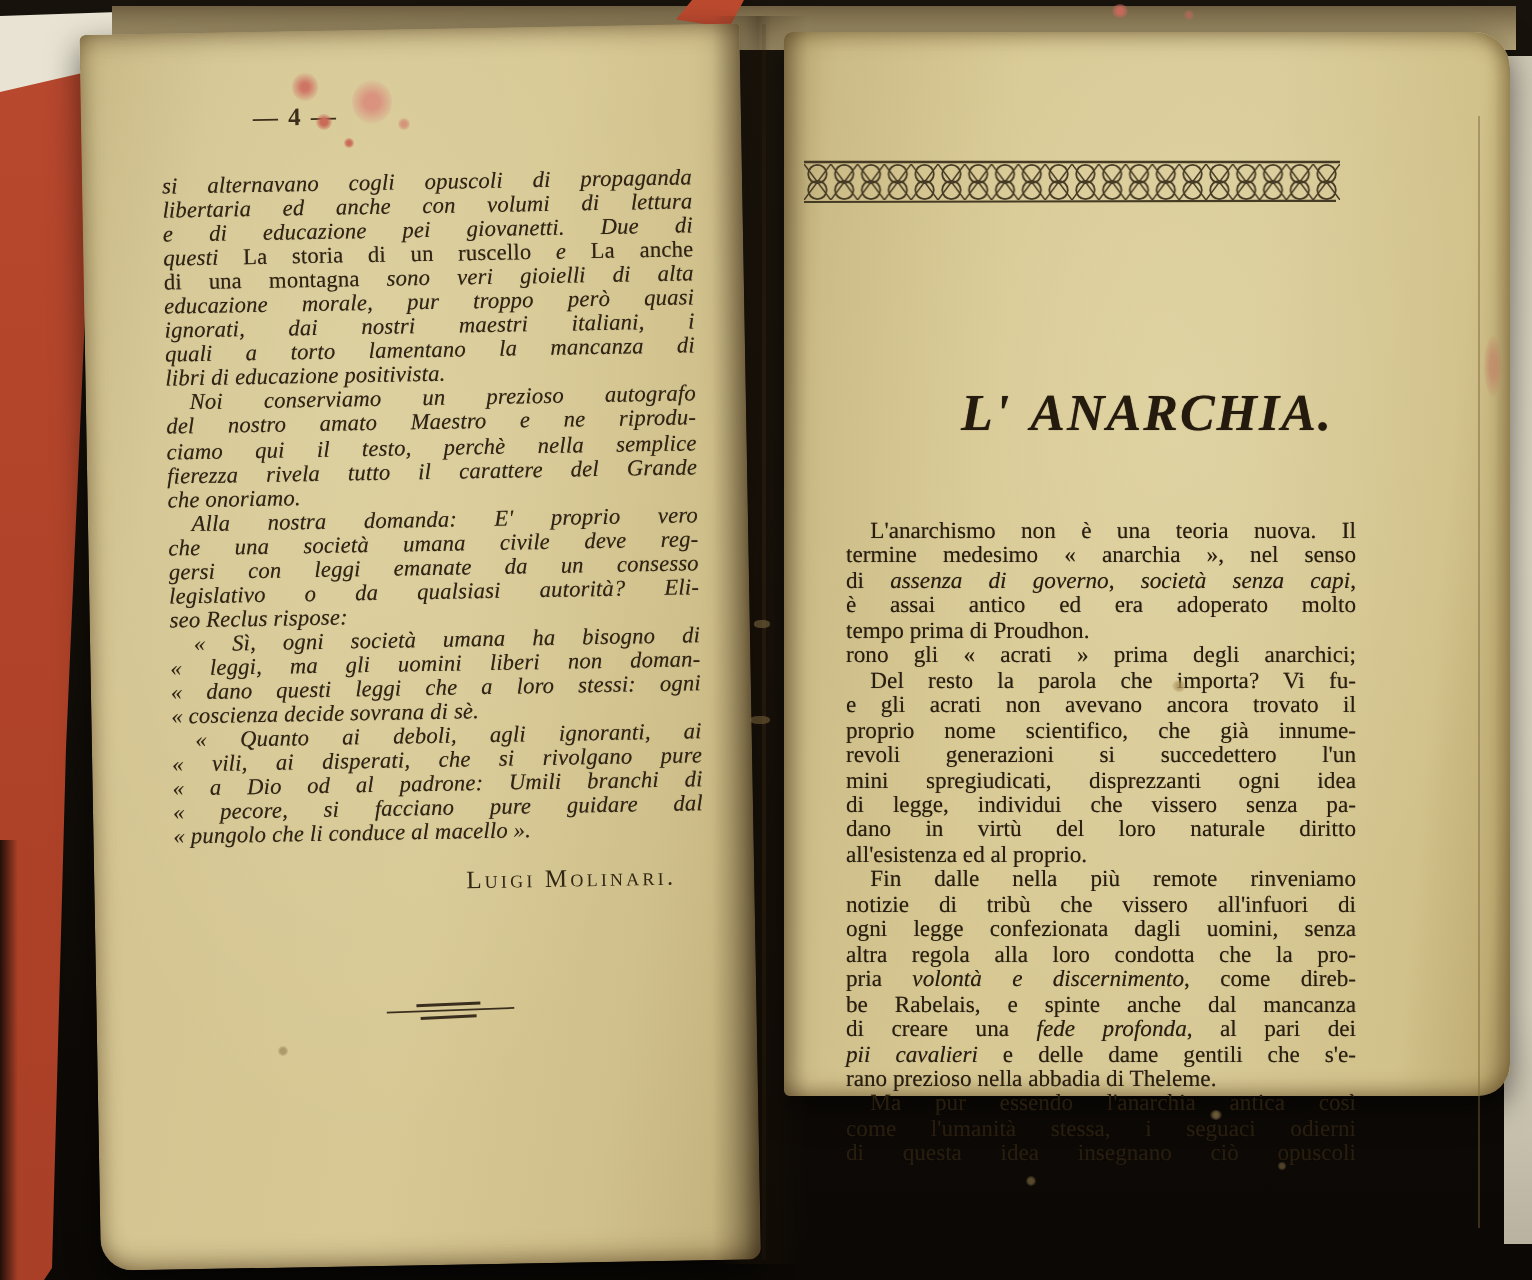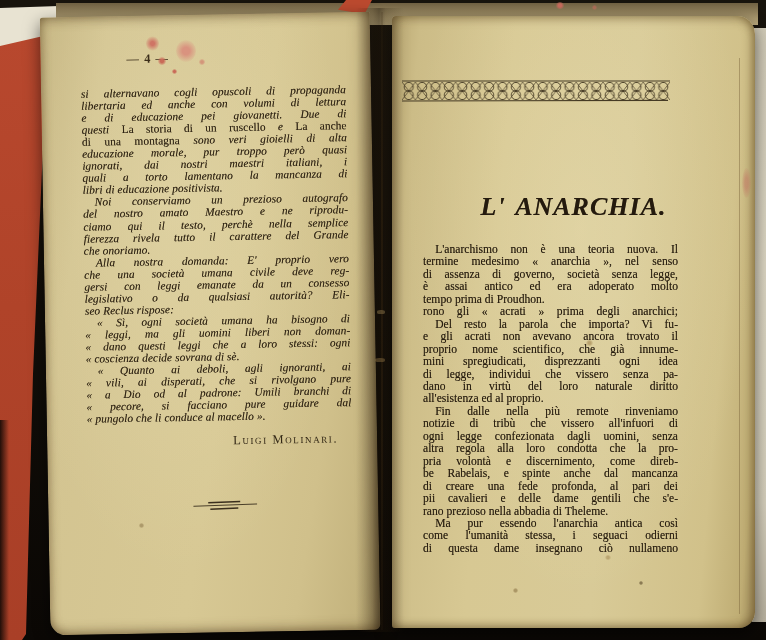--- a/index.html
+++ b/index.html
@@ -32,21 +32,21 @@
       radial-gradient(ellipse at 40% 30%,rgba(255,250,215,.20),rgba(255,250,215,0) 62%),
       linear-gradient(100deg,#c6b683 0%,#d3c491 16%,#d7c894 55%,#d0c08b 80%,#bfae78 100%);
     border-radius:3px 2px 6px 16px;
     box-shadow:inset -12px 0 16px -7px rgba(70,50,25,.55),
                inset 7px 0 10px -5px rgba(95,70,38,.38),
                inset 0 -7px 12px -5px rgba(85,62,30,.5),
                inset 0 9px 12px -7px rgba(95,70,38,.45),
                0 6px 16px rgba(0,0,0,.55);
   }
   .page-right{
-    left:392px;top:16px;width:363px;height:612px;
+    left:392px;top:16px;width:363px;height:532px;
     background:
       radial-gradient(ellipse at 52% 35%,rgba(255,249,214,.20),rgba(255,249,214,0) 66%),
       linear-gradient(95deg,#baa873 0%,#ccbc87 7%,#d7c893 30%,#d8ca97 60%,#d1c18a 86%,#bfad74 96%,#a08c5c 100%);
     border-radius:4px 18px 16px 3px;
     box-shadow:inset 9px 0 13px -6px rgba(75,55,28,.5),
                inset -7px 0 9px -3px rgba(110,88,45,.55),
                inset 0 -6px 10px -4px rgba(95,72,38,.45),
                inset 0 8px 11px -6px rgba(100,76,40,.42),
                0 6px 16px rgba(0,0,0,.55);
   }
@@ -58,28 +58,28 @@
     pointer-events:none;}
   .crease{position:absolute;left:381px;top:12px;width:2px;height:618px;z-index:3;
     background:linear-gradient(180deg,rgba(55,38,16,.15),rgba(55,38,16,.42) 30%,rgba(55,38,16,.38) 70%,rgba(55,38,16,.15));}
   
   .pnum{position:absolute;left:86px;top:36px;width:60px;
     font-size:12.5px;font-weight:bold;letter-spacing:1px;color:#3c2e1a;}
   .textblock{position:absolute;color:#2f2414;}
   .tb-left{left:40px;top:71px;width:265px;font-style:italic;
     font-size:11.3px;line-height:12.05px;letter-spacing:.1px;
     text-shadow:0 0 .4px rgba(45,33,16,.55);}
-  .tb-right{left:31px;top:228px;width:255px;
+  .tb-right{left:31px;top:244px;width:255px;
     font-size:11.6px;line-height:12.45px;color:#281e10;
     text-shadow:0 0 .4px rgba(38,28,12,.55);}
   .tline{text-align:justify;text-align-last:justify;white-space:nowrap;}
   .tline{white-space:normal;}
   .tline.tlast{text-align-last:left;}
   .tline.tfirst{text-indent:1.05em;}
-  .it{margin-top:41px;}
+  .it{font-style:italic;margin-top:41px;}
   .rm{font-style:normal;}
   .signature{position:absolute;left:40px;top:419px;width:265px;
     text-align:right;padding-right:14px;box-sizing:border-box;
     font-variant:small-caps;font-size:12.5px;letter-spacing:1.6px;color:#322715;}
   .endmark{position:absolute;left:145px;top:484px;width:64px;height:14px;}
   
   .ornament{position:absolute;left:10px;top:64px;width:268px;height:22px;}
   .title{position:absolute;left:0;top:176px;width:100%;text-align:center;
     font-size:26px;font-weight:bold;font-style:italic;letter-spacing:1px;
     word-spacing:3px;color:#241a0e;text-shadow:0 0 .5px rgba(30,22,10,.6);}
@@ -183,49 +183,50 @@
         <rect x="0" y="2" width="268" height="18" fill="url(#orn)"></rect>
         <line x1="0" y1="1" x2="268" y2="1" stroke="#453a24" stroke-width="1.2"></line>
         <line x1="0" y1="21" x2="266" y2="20.4" stroke="#453a24" stroke-width="1.1"></line>
       </svg>
     </div>
     <div class="title">L' ANARCHIA.</div>
     <div class="textblock tb-right">
       <div class="para">
           <div class="tline tfirst">L'anarchismo non è una teoria nuova. Il</div>
           <div class="tline">termine medesimo « anarchia », nel senso</div>
-          <div class="tline"><span>di </span><span class="it">assenza di governo</span><span>, </span><span class="it">società senza legge</span><span>,</span></div>
+          <div class="tline"><span>di </span><span class="it">assenza di governo</span><span>, </span><span class="it">società senza capi</span><span>,</span></div>
           <div class="tline">è assai antico ed era adoperato molto</div>
           <div class="tline tlast">tempo prima di Proudhon.</div>
         </div>
       <div class="para">
           <div class="tline">rono gli « acrati » prima degli anarchici;</div>
           <div class="tline tfirst">Del resto la parola che importa? Vi fu-</div>
           <div class="tline">e gli acrati non avevano ancora trovato il</div>
           <div class="tline">proprio nome scientifico, che già innume-</div>
+          <div class="tline">revoli generazioni si succedettero l'un</div>
           <div class="tline">mini spregiudicati, disprezzanti ogni idea</div>
           <div class="tline">di legge, individui che vissero senza pa-</div>
           <div class="tline">dano in virtù del loro naturale diritto</div>
           <div class="tline tlast">all'esistenza ed al proprio.</div>
         </div>
       <div class="para">
           <div class="tline tfirst">Fin dalle nella più remote rinveniamo</div>
           <div class="tline">notizie di tribù che vissero all'infuori di</div>
           <div class="tline">ogni legge confezionata dagli uomini, senza</div>
           <div class="tline">altra regola alla loro condotta che la pro-</div>
           <div class="tline"><span>pria </span><span class="it">volontà e discernimento</span><span>, come direb-</span></div>
           <div class="tline">be Rabelais, e spinte anche dal mancanza</div>
           <div class="tline"><span>di creare una </span><span class="it">fede profonda</span><span>, al pari dei</span></div>
           <div class="tline"><span class="it">pii cavalieri</span><span> e delle dame gentili che s'e-</span></div>
           <div class="tline tlast">rano prezioso nella abbadia di Theleme.</div>
         </div>
       <div class="para">
           <div class="tline tfirst">Ma pur essendo l'anarchia antica così</div>
           <div class="tline">come l'umanità stessa, i seguaci odierni</div>
-          <div class="tline">di questa dame insegnano ciò nullameno</div>
+          <div class="tline">di questa idea insegnano ciò opuscoli</div>
         </div>
     </div>
   </div>
 
   <div class="gutter"></div>
   <div class="crease"></div>
   <div class="cover-left-shadow"></div>
 
   <div class="stain s1"></div>
   <div class="stain s2"></div>

